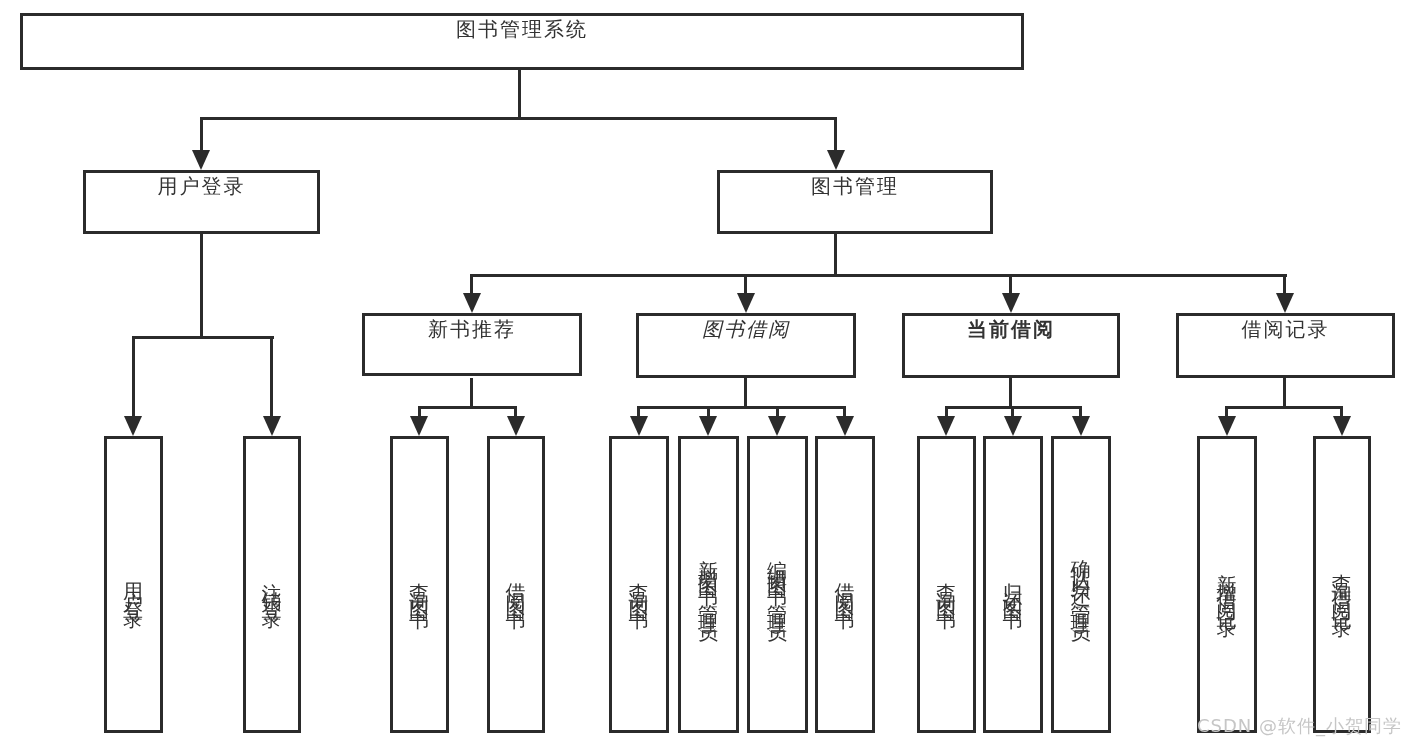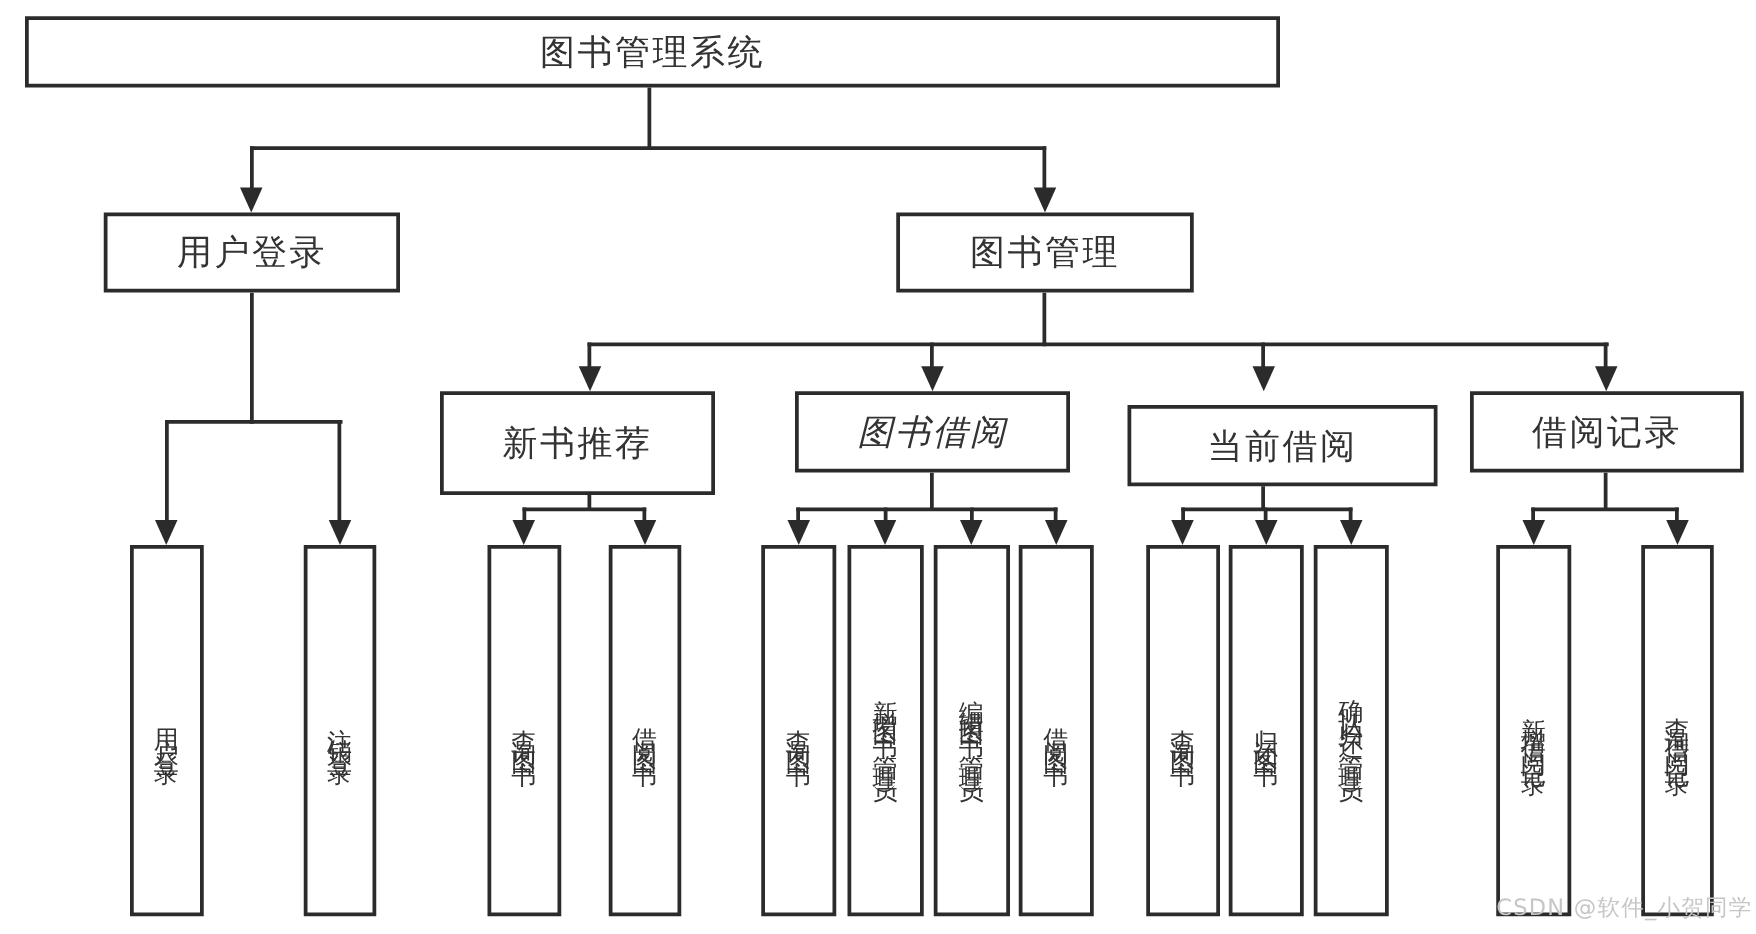--- a/index.html
+++ b/index.html
@@ -9,22 +9,22 @@
     --background:#ffffff;
   }
   html,body{margin:0;padding:0;background:var(--background);}
   .canvas{
     position:relative;width:1405px;height:747px;background:var(--background);
     font-family:"DejaVu Sans","Liberation Sans",sans-serif;color:var(--text);
     overflow:hidden;
   }
   .box{
     position:absolute;box-sizing:border-box;background:var(--background);
-    border:3px solid var(--line);display:flex;align-items:center;justify-content:center;
-    font-size:28px;letter-spacing:2px;white-space:nowrap;z-index:2;
+    border:3px solid var(--line);display:flex;align-items:flex-start;justify-content:center;
+    font-size:20px;letter-spacing:2px;white-space:nowrap;z-index:2;
   }
   .vbox{
     position:absolute;box-sizing:border-box;background:var(--background);
     border:3px solid var(--line);display:flex;align-items:center;justify-content:center;
     writing-mode:vertical-rl;text-orientation:mixed;
     font-size:20px;letter-spacing:9px;line-height:1;z-index:2;
   }
   .vl{position:absolute;width:3px;background:var(--line);z-index:1;}
   .hl{position:absolute;height:3px;background:var(--line);z-index:1;}
   .arr{
@@ -49,21 +49,21 @@
   <div class="vl" style="left:518px;top:69px;height:50px;"></div>
   <div class="hl" style="left:200px;top:117px;width:637px;"></div>
   <div class="vl" style="left:200px;top:117px;height:35px;"></div>
   <div class="arr" style="left:192px;top:150px;"></div>
   <div class="vl" style="left:834px;top:117px;height:35px;"></div>
   <div class="arr" style="left:827px;top:150px;"></div>
 
   <div class="box" style="left:83px;top:170px;width:237px;height:64px;">
     <span>用户登录</span>
   </div>
-  <div class="box" style="left:717px;top:170px;width:238px;height:64px;">
+  <div class="box" style="left:717px;top:170px;width:276px;height:64px;">
     <span>图书管理</span>
   </div>
 
   <div class="vl" style="left:200px;top:234px;height:105px;"></div>
   <div class="hl" style="left:132px;top:336px;width:142px;"></div>
   <div class="vl" style="left:132px;top:336px;height:82px;"></div>
   <div class="arr" style="left:124px;top:416px;"></div>
   <div class="vl" style="left:270px;top:336px;height:82px;"></div>
   <div class="arr" style="left:263px;top:416px;"></div>
 
@@ -71,27 +71,27 @@
   <div class="hl" style="left:470px;top:274px;width:817px;"></div>
   <div class="vl" style="left:470px;top:274px;height:21px;"></div>
   <div class="arr" style="left:463px;top:293px;"></div>
   <div class="vl" style="left:744px;top:274px;height:21px;"></div>
   <div class="arr" style="left:737px;top:293px;"></div>
   <div class="vl" style="left:1009px;top:274px;height:21px;"></div>
   <div class="arr" style="left:1002px;top:293px;"></div>
   <div class="vl" style="left:1283px;top:274px;height:21px;"></div>
   <div class="arr" style="left:1276px;top:293px;"></div>
 
-  <div class="box" style="left:352px;top:313px;width:220px;height:83px;">
+  <div class="box" style="left:362px;top:313px;width:220px;height:63px;">
     <span>新书推荐</span>
   </div>
   <div class="box" style="left:636px;top:313px;width:220px;height:65px;font-style:italic;">
     <span>图书借阅</span>
   </div>
-  <div class="box" style="left:902px;top:324px;width:248px;height:65px;">
+  <div class="box" style="left:902px;top:313px;width:218px;height:65px;font-weight:bold;">
     <span>当前借阅</span>
   </div>
   <div class="box" style="left:1176px;top:313px;width:219px;height:65px;">
     <span>借阅记录</span>
   </div>
 
   <div class="vl" style="left:470px;top:378px;height:30px;"></div>
   <div class="hl" style="left:418px;top:406px;width:99px;"></div>
   <div class="vl" style="left:418px;top:406px;height:12px;"></div>
   <div class="arr" style="left:410px;top:416px;"></div>

